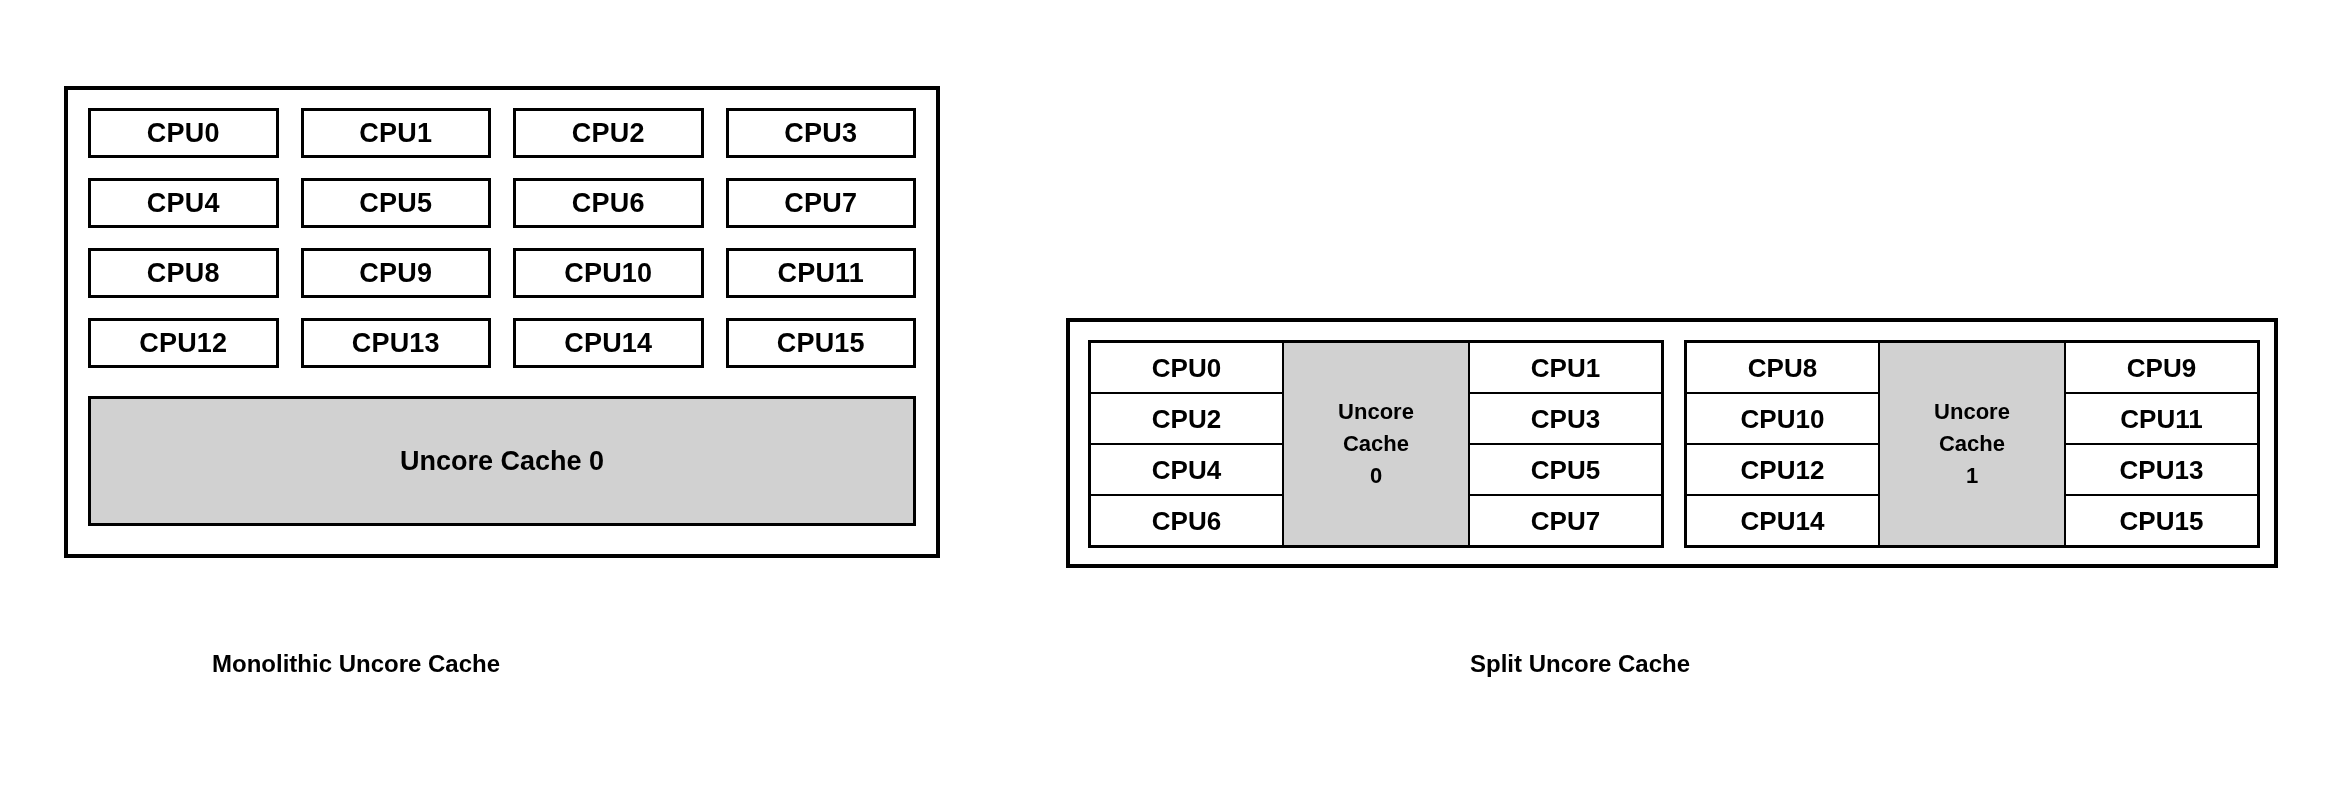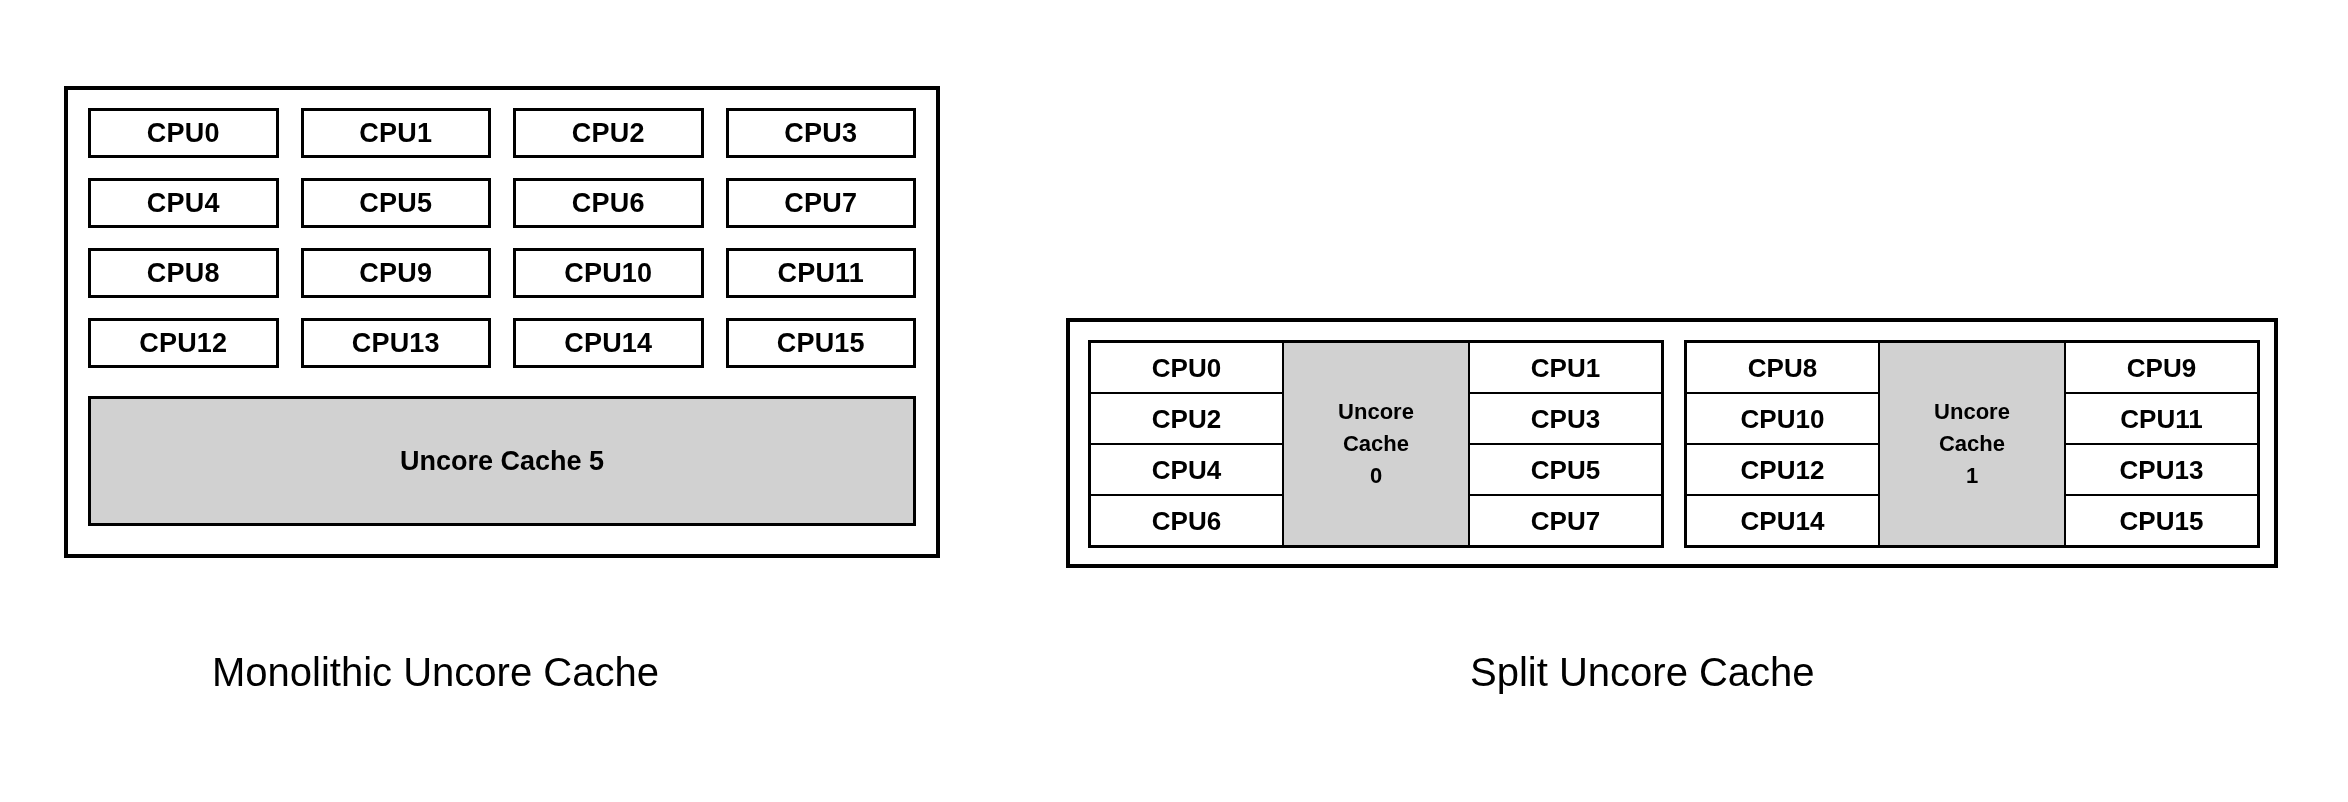--- a/index.html
+++ b/index.html
@@ -125,22 +125,22 @@
     justify-content: center;
     font-size: 22px;
     font-weight: bold;
     line-height: 1.45;
     text-align: center;
   }
 
   
   .caption {
     position: absolute;
-    font-size: 40px;
-    font-weight: normal;
+    font-size: 24px;
+    font-weight: bold;
     white-space: nowrap;
     line-height: 1;
   }
   #caption-mono { left: 212px; top: 652px; }
   #caption-split { left: 1470px; top: 652px; text-align: center; }
 </style>
 </head>
 <body>
 
 <div class="panel" id="mono-panel">
@@ -157,21 +157,21 @@
     <div class="cpu-box">CPU8</div>
     <div class="cpu-box">CPU9</div>
     <div class="cpu-box">CPU10</div>
     <div class="cpu-box">CPU11</div>
     <div class="cpu-box">CPU12</div>
     <div class="cpu-box">CPU13</div>
     <div class="cpu-box">CPU14</div>
     <div class="cpu-box">CPU15</div>
   </div>
 
-  <div id="mono-cache">Uncore Cache 5</div>
+  <div id="mono-cache">Uncore Cache 0</div>
 </div>
 
 <div class="caption" id="caption-mono">Monolithic Uncore Cache</div>
 
 <div class="panel" id="split-panel">
   <div id="split-inner">
 
     <div class="cluster">
       <div class="cpu-col">
         <div class="cpu-cell">CPU0</div>

